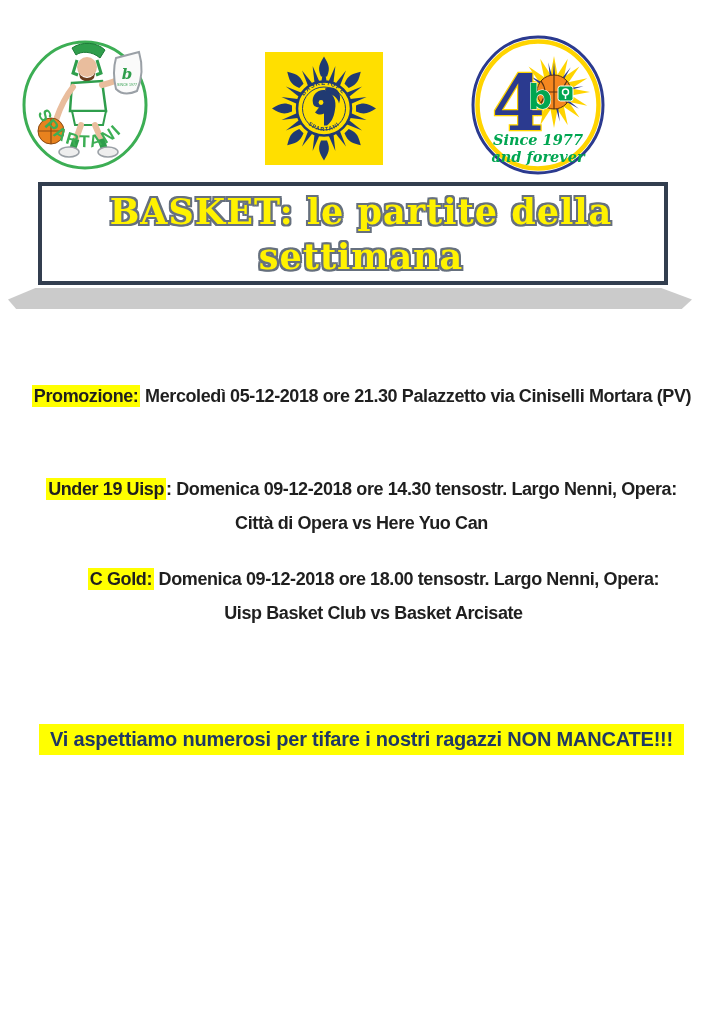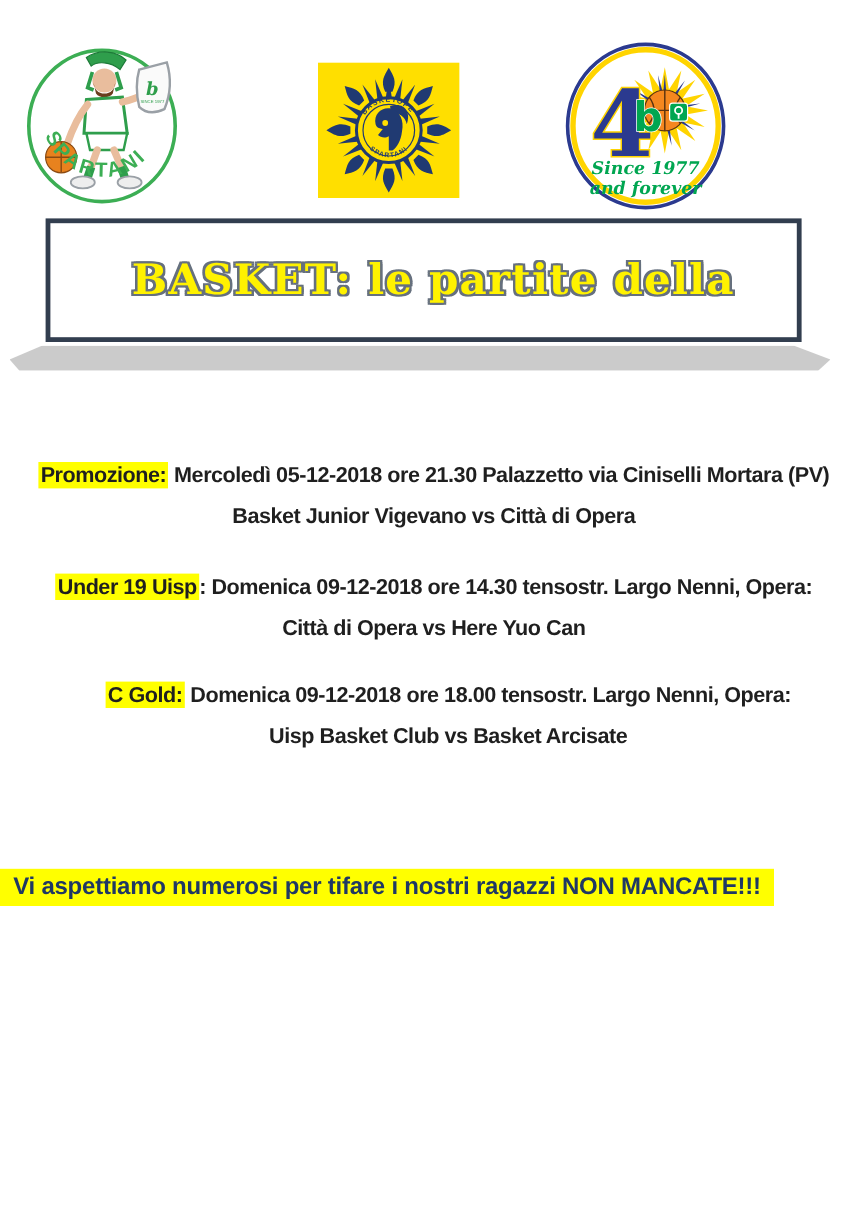--- a/index.html
+++ b/index.html
@@ -21,21 +21,21 @@
                           0 -2px 0 #66707e, 0 2px 0 #66707e;margin-left:16px;}
   .title-shadow{position:absolute;left:8px;top:288px;width:684px;height:21px;
                 background:#cbcbcb;filter:blur(0.6px);
                 clip-path:polygon(4% 0, 95.5% 0, 100% 55%, 98.5% 100%, 1.2% 100%, 0 55%);}
 
   .match{position:absolute;left:0;width:723px;text-align:center;color:#1f1f1f;}
   .match-line{font-weight:bold;font-size:18px;letter-spacing:-0.4px;line-height:34px;height:34px;}
   .m1{top:379px;} .m2{top:472px;} .m3{top:562px;padding-left:12px;}
   .hl{background:#ffff00;padding:1px 2px;}
 
-  .footer{position:absolute;left:0;top:724px;width:646px;text-align:left;}
+  .footer{position:absolute;left:0;top:724px;width:723px;text-align:center;}
   .footer-band{display:inline-block;background:#ffff00;color:#1f3864;
                font-weight:bold;font-size:20px;letter-spacing:-0.2px;padding:4px 11px;}
 </style>
 </head>
 <body>
 
 <div class="page">
 
   <svg class="logo logo-spartani" viewBox="0 0 130 134" xmlns="http://www.w3.org/2000/svg">
     <ellipse cx="65" cy="67" rx="61" ry="63" fill="#ffffff" stroke="#3cae54" stroke-width="3"></ellipse>
@@ -158,26 +158,26 @@
       <rect x="88" y="52" width="15" height="15" rx="2.5" fill="#00a651" stroke="#ffffff" stroke-width="1"></rect>
       <circle cx="95.5" cy="58" r="3" fill="none" stroke="#ffffff" stroke-width="1.5"></circle>
       <path d="M95.5,61 v4" stroke="#ffffff" stroke-width="1.5"></path>
     </g>
     <text x="68" y="111" font-family="DejaVu Serif,serif" font-style="italic" font-weight="bold" font-size="14.5" fill="#00a651" text-anchor="middle">Since 1977</text>
     <text x="68" y="128" font-family="DejaVu Serif,serif" font-style="italic" font-weight="bold" font-size="14.5" fill="#00a651" text-anchor="middle">and forever</text>
   </svg>
 
   <div class="title-box">
     <div class="title-line">BASKET: le partite della</div>
+    <div class="title-line">settimana</div>
   </div>
   <div class="title-shadow"></div>
 
   <div class="match m1">
     <div class="match-line"><span class="hl">Promozione:</span><span> Mercoledì 05-12-2018 ore 21.30 Palazzetto via Ciniselli Mortara (PV)</span></div>
-    <div class="match-line">Basket Junior Vigevano vs Città di Opera</div>
   </div>
 
   <div class="match m2">
     <div class="match-line"><span class="hl">Under 19 Uisp</span><span>: Domenica 09-12-2018 ore 14.30 tensostr. Largo Nenni, Opera:</span></div>
     <div class="match-line">Città di Opera vs Here Yuo Can</div>
   </div>
 
   <div class="match m3">
     <div class="match-line"><span class="hl">C Gold:</span><span> Domenica 09-12-2018 ore 18.00 tensostr. Largo Nenni, Opera:</span></div>
     <div class="match-line">Uisp Basket Club vs Basket Arcisate</div>

